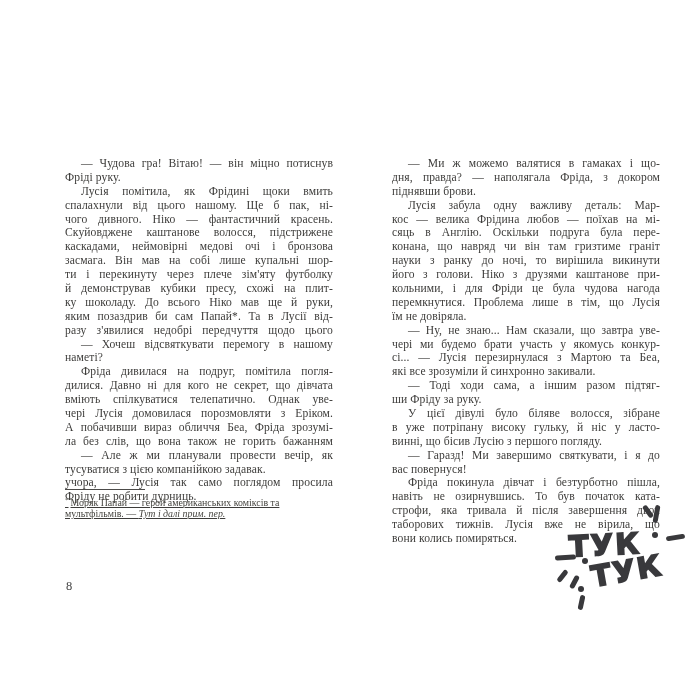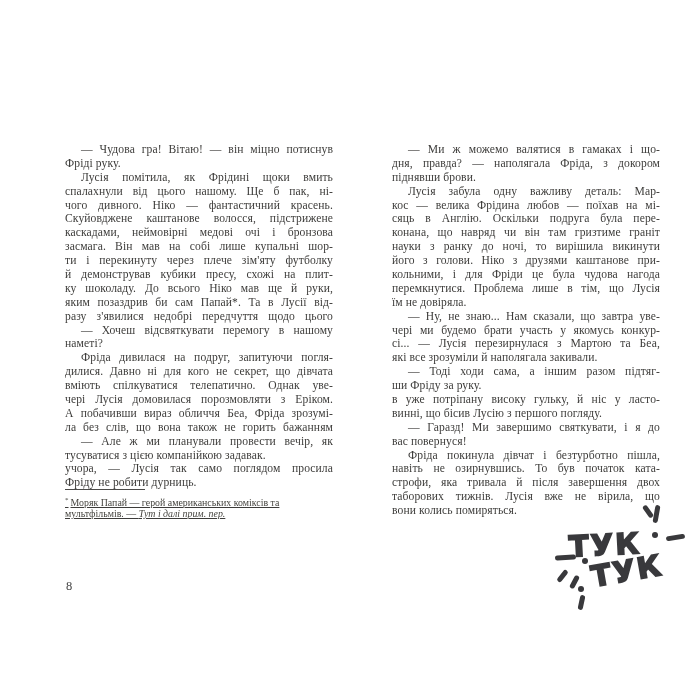--- a/index.html
+++ b/index.html
@@ -4,21 +4,21 @@
 <style>
   html, body { margin:0; padding:0; }
   body {
     width:700px; height:700px; background:#ffffff; overflow:hidden;
     font-family:"Liberation Serif", serif;
   }
   .page {
     position:relative; width:700px; height:700px; background:#ffffff;
     color:#3d3c3a;
   }
-  .column { position:absolute; top:143px; width:268px; }
+  .column { position:absolute; top:157px; width:268px; }
   .column-left  { left:65px;  }
   .column-right { left:392px; }
   .line {
     font-size:11.6px; line-height:13.9px; height:13.9px; overflow:hidden;
     text-align:justify; text-align-last:justify;
     letter-spacing:0.1px;
   }
   .line.last  { text-align-last:left; }
   .line.first { text-indent:16px; }
 
@@ -67,21 +67,21 @@
       <div class="line">Скуйовджене каштанове волосся, підстрижене</div>
       <div class="line">каскадами, неймовірні медові очі і бронзова</div>
       <div class="line">засмага. Він мав на собі лише купальні шор-</div>
       <div class="line">ти і перекинуту через плече зім'яту футболку</div>
       <div class="line">й демонстрував кубики пресу, схожі на плит-</div>
       <div class="line">ку шоколаду. До всього Ніко мав ще й руки,</div>
       <div class="line">яким позаздрив би сам Папай*. Та в Лусії від-</div>
       <div class="line">разу з'явилися недобрі передчуття щодо цього</div>
       <div class="line first">— Хочеш відсвяткувати перемогу в нашому</div>
       <div class="line last">наметі?</div>
-      <div class="line first">Фріда дивилася на подруг, запитуючи погля-</div>
+      <div class="line first">Фріда дивилася на подруг, помітила погля-</div>
       <div class="line">дилися. Давно ні для кого не секрет, що дівчата</div>
       <div class="line">вміють спілкуватися телепатично. Однак уве-</div>
       <div class="line">чері Лусія домовилася порозмовляти з Еріком.</div>
       <div class="line">А побачивши вираз обличчя Беа, Фріда зрозумі-</div>
       <div class="line">ла без слів, що вона також не горить бажанням</div>
       <div class="line first">— Але ж ми планували провести вечір, як</div>
       <div class="line last">тусуватися з цією компанійкою задавак.</div>
       <div class="line">учора, — Лусія так само поглядом просила</div>
       <div class="line last">Фріду не робити дурниць.</div>
     </div>
@@ -95,23 +95,24 @@
       <div class="line">сяць в Англію. Оскільки подруга була пере-</div>
       <div class="line">конана, що навряд чи він там гризтиме граніт</div>
       <div class="line">науки з ранку до ночі, то вирішила викинути</div>
       <div class="line">його з голови. Ніко з друзями каштанове при-</div>
       <div class="line">кольними, і для Фріди це була чудова нагода</div>
       <div class="line">перемкнутися. Проблема лише в тім, що Лусія</div>
       <div class="line last">їм не довіряла.</div>
       <div class="line first">— Ну, не знаю... Нам сказали, що завтра уве-</div>
       <div class="line">чері ми будемо брати участь у якомусь конкур-</div>
       <div class="line">сі... — Лусія перезирнулася з Мартою та Беа,</div>
-      <div class="line last">які все зрозуміли й наполягала закивали.</div>
+      <div class="line last">які все зрозуміли й синхронно закивали.</div>
       <div class="line first">— Тоді ходи сама, а іншим разом підтяг-</div>
       <div class="line last">ши Фріду за руку.</div>
+      <div class="line first">У цієї дівулі було біляве волосся, зібране</div>
       <div class="line">в уже потріпану високу гульку, й ніс у ласто-</div>
       <div class="line last">винні, що бісив Лусію з першого погляду.</div>
       <div class="line first">— Гаразд! Ми завершимо святкувати, і я до</div>
       <div class="line last">вас повернуся!</div>
       <div class="line first">Фріда покинула дівчат і безтурботно пішла,</div>
       <div class="line">навіть не озирнувшись. То був початок ката-</div>
       <div class="line">строфи, яка тривала й після завершення двох</div>
       <div class="line">таборових тижнів. Лусія вже не вірила, що</div>
       <div class="line last">вони колись помиряться.</div>
     </div>

